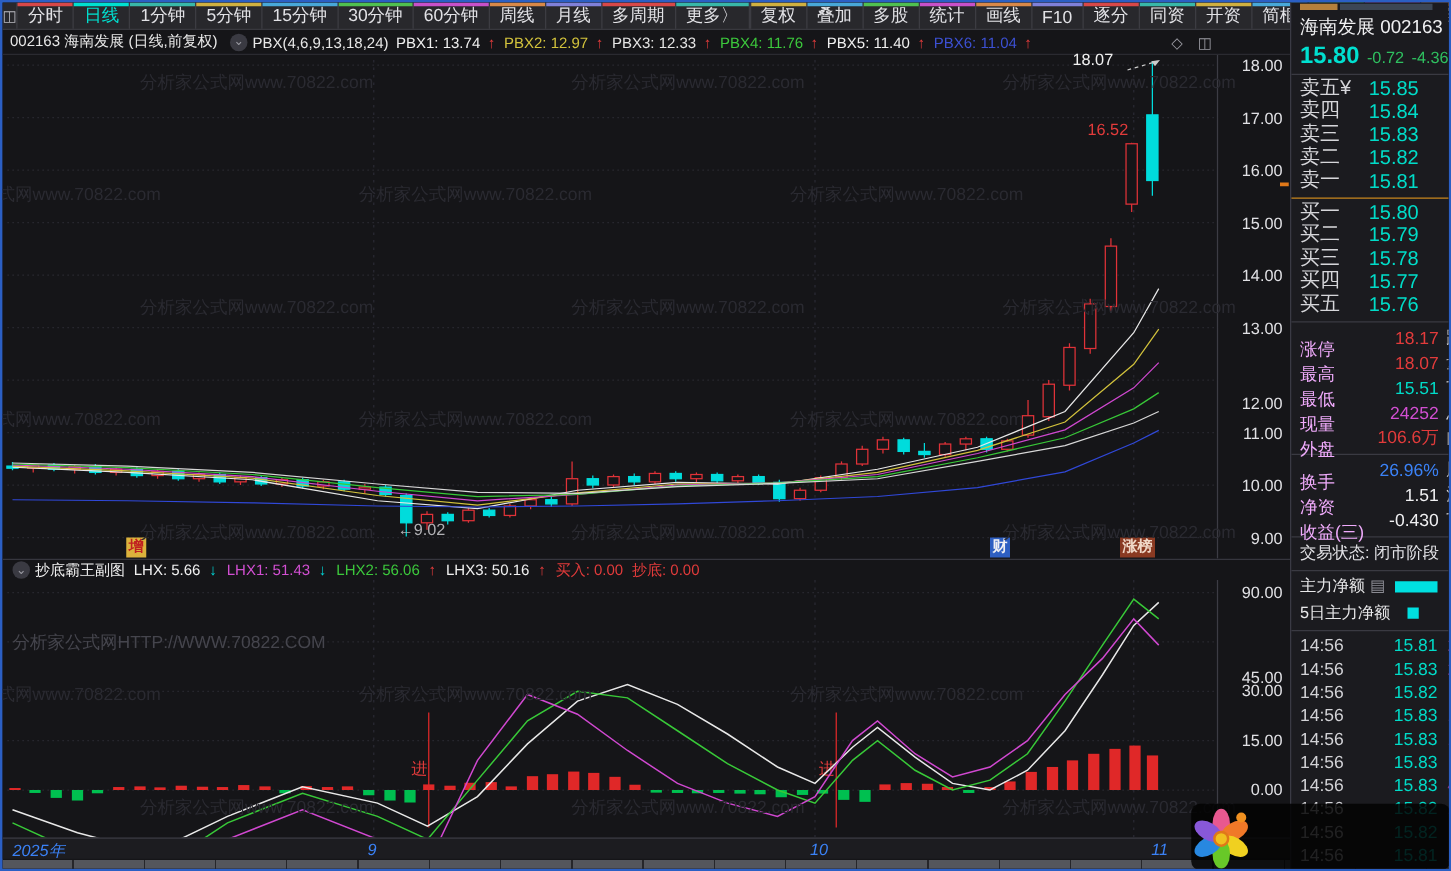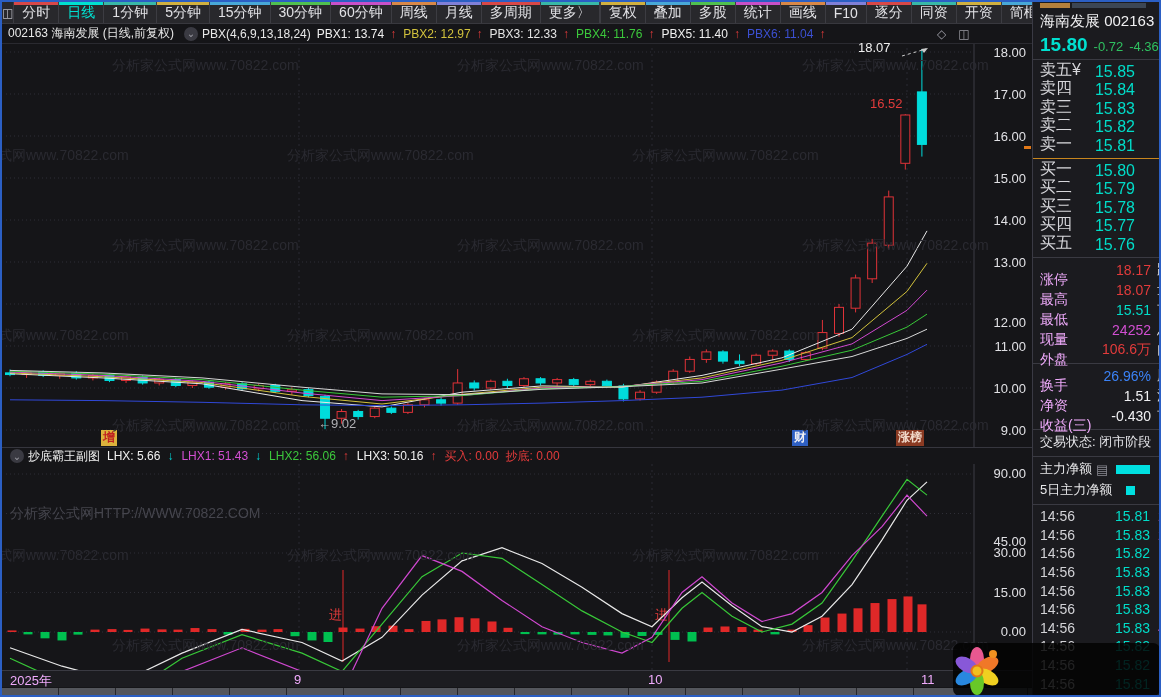--- a/index.html
+++ b/index.html
@@ -20,21 +20,21 @@
   #indicator-icons{position:absolute;left:935px;top:0;height:20px;display:flex;align-items:center;gap:12px;color:#9a9aa2;font-size:12px;}
   
   #main-pane{position:absolute;left:0;top:42px;width:1030px;height:403px;background:#151518;}
   #sub-header{position:absolute;left:0;top:445px;width:1030px;height:17px;background:#151518;border-top:1px solid #36363e;display:flex;align-items:center;font-size:12px;padding-left:4px;}
   #sub-header .seg{margin-right:7px;white-space:nowrap;}
   #sub-pane{position:absolute;left:0;top:462px;width:1030px;height:206px;background:#151518;}
   .ylabel{position:absolute;color:#e0e0e4;font-size:13px;width:50px;text-align:right;}
   .annot{position:absolute;font-size:13px;white-space:nowrap;}
   .badge{position:absolute;font-size:12px;line-height:15px;height:16px;padding:0 2px;font-weight:bold;}
   
-  #xaxis{position:absolute;left:0;top:668px;width:1030px;height:17px;background:#1c1c20;border-top:1px solid #3a3a42;color:#f0abfc;font-size:13px;}
+  #xaxis{position:absolute;left:0;top:668px;width:1030px;height:17px;background:#1c1c20;border-top:1px solid #3a3a42;color:#3b82f6;font-size:13px;font-style:italic;}
   #xaxis .xl{position:absolute;top:1px;}
   #bottom-strip{position:absolute;left:0;top:686px;width:1157px;height:7px;
     background:repeating-linear-gradient(90deg,#54565c 0 56px,#26262a 56px 57px);}
   
   #right-panel{position:absolute;left:1030px;top:0;width:127px;height:693px;background:#1b1b1f;border-left:1px solid #3a3a44;overflow:hidden;padding:0 0 0 7px;}
   .ptabs{display:flex;gap:2px;height:5px;margin-top:1px;}
   .ptab1{width:30px;background:#b5803c;}
   .ptab2{width:74px;background:#3c4654;}
   #p-title{color:#f0f0f2;font-size:15px;margin-top:4px;white-space:nowrap;}
   #p-price-row{display:flex;align-items:baseline;margin-top:3px;white-space:nowrap;}

